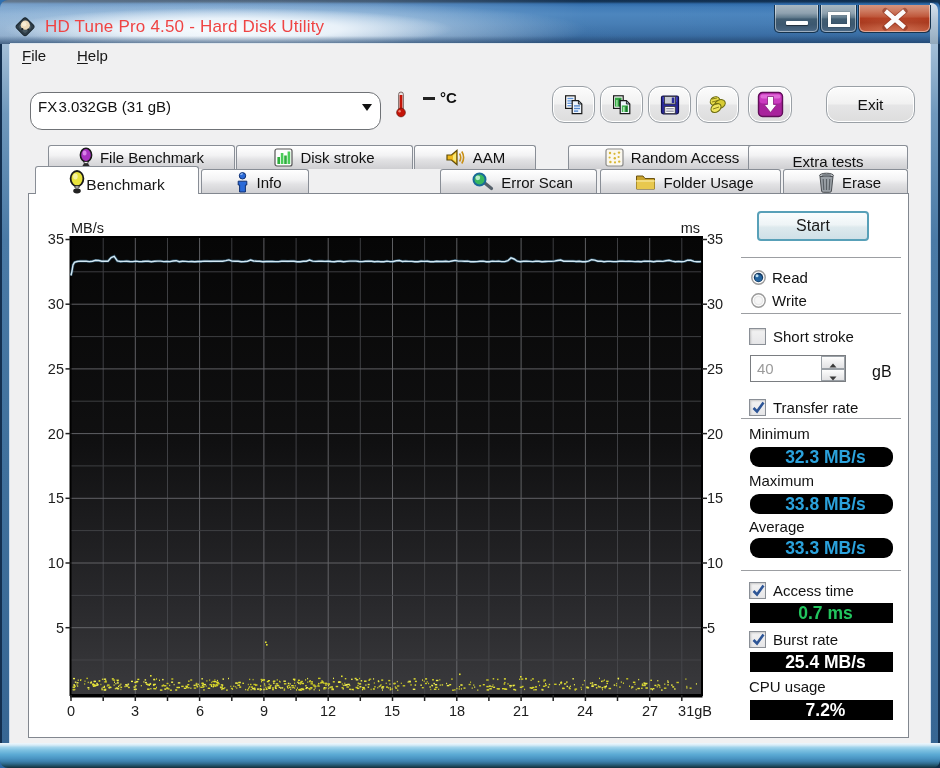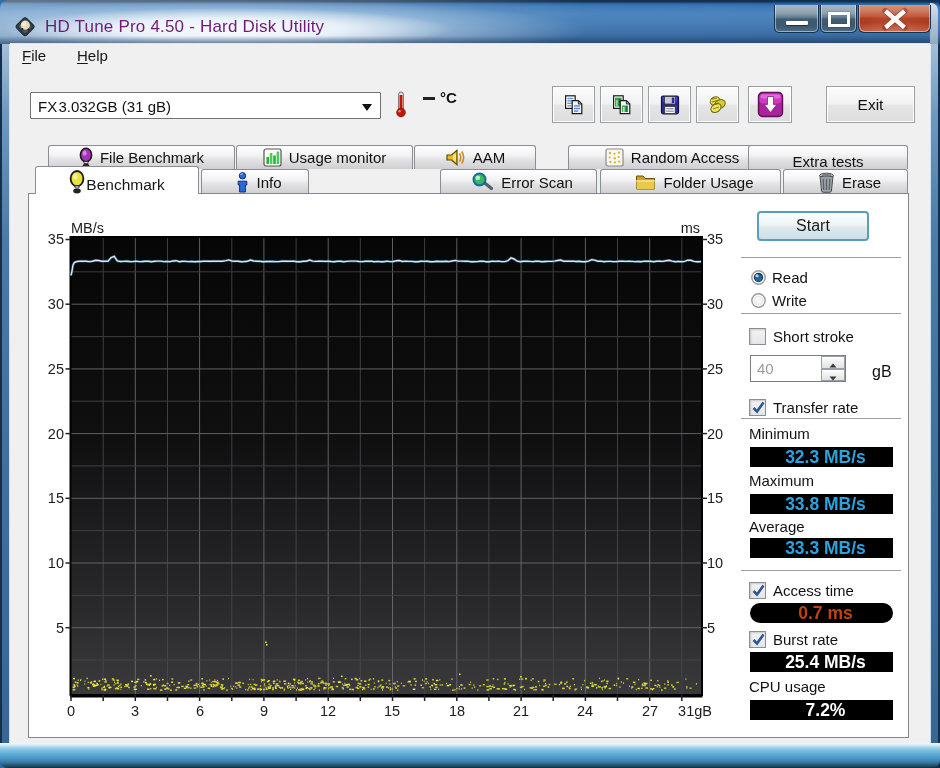--- a/index.html
+++ b/index.html
@@ -35,33 +35,33 @@
 #btnclose { left:858px; width:73px; border-radius:0 0 6px 6px;
  background:
   radial-gradient(ellipse 60px 16px at 36px 26px, rgba(255,190,160,0.35), rgba(255,120,80,0) 100%),
   linear-gradient(180deg, #d5947e 0%, #cd7a60 22%, #c05a3e 42%, #b03a1e 50%, #a22f14 66%, #ad3d20 84%, #b8482c 100%); }
 .capbtn::before { content:""; position:absolute; inset:0; border:1px solid rgba(255,255,255,0.45); border-top:none; border-radius:inherit; }
 #glyphmin { position:absolute; left:11px; top:16px; width:22px; height:4px; background:#fdfdfd; border-radius:1px; box-shadow:0 1px 1px rgba(0,0,0,0.5); }
 #glyphmax { position:absolute; left:7px; top:7px; width:22px; height:15px; border:3px solid #fdfdfd; box-shadow:0 0 1px rgba(0,0,0,0.6), inset 0 0 1px rgba(0,0,0,0.6); }
 
 
 #appicon { left:14px; top:16px; }
-#title { left:45px; top:17px; font-size:17px; color:#701a75; letter-spacing:0.2px; }
+#title { left:45px; top:17px; font-size:17px; color:#ef4444; letter-spacing:0.2px; }
 
 
 #client { left:10px; top:44px; width:920px; height:699px; background:#f0f0f1; }
 
 .menu { position:absolute; top:3px; font-size:15px; color:#161616; }
 .menu u { text-decoration-thickness:1px; text-underline-offset:2px; }
 
-#combo { position:absolute; left:20px; top:48px; width:351px; height:27px; background:#fff; border:1px solid #6f7276; border-radius:1px; }
+#combo { position:absolute; left:20px; top:48px; width:351px; height:38px; background:#fff; border:1px solid #6f7276; border-radius:12px; }
 #combo .txt { position:absolute; left:7px; top:5px; font-size:15px; color:#111; }
 #combo .arr { position:absolute; right:8px; top:11px; width:0; height:0; border-left:5.5px solid transparent; border-right:5.5px solid transparent; border-top:7px solid #111; }
 
-.tbtn { position:absolute; top:42px; height:37px; border:1px solid #9aa0a6; border-radius:0;
+.tbtn { position:absolute; top:42px; height:37px; border:1px solid #9aa0a6; border-radius:12px;
  background: linear-gradient(180deg, #fcfcfc 0%, #f1f1f1 48%, #e5e5e6 52%, #dddddd 100%);
  box-shadow: inset 0 0 0 1px #fff; display:flex; align-items:center; justify-content:center; }
 .tbtn svg { display:block; }
 #exitbtn { left:816px; width:89px; font-size:15.5px; color:#111; }
 
 #thermo { position:absolute; left:383px; top:46px; }
 #tempdash { position:absolute; left:413px; top:53px; width:12px; height:2.5px; background:#222; }
 #tempC { position:absolute; left:430px; top:45px; font-size:15px; font-weight:bold; color:#111; }
 
 
@@ -79,22 +79,22 @@
 #panel { position:absolute; left:18px; top:149px; width:881px; height:545px; background:#fff; border:1px solid #82878f; }
 
 
 #startbtn { position:absolute; left:747px; top:167px; width:112px; height:30px; border:2px solid #58a0b8; border-radius:4px;
  background: linear-gradient(180deg, #fafdfe 0%, #eef4f6 45%, #dde9ed 55%, #cfe0e7 100%);
  display:flex; align-items:center; justify-content:center; font-size:16px; color:#1a1a1a; }
 .sep { position:absolute; left:731px; width:160px; height:1px; background:#9c9ea2; }
 .rlabel { position:absolute; font-size:15px; color:#121212; }
 .vbox { position:absolute; left:740px; width:143px; height:20px; background:#000; color:#fff;
  display:flex; align-items:center; justify-content:center; font-size:17.5px; font-weight:bold; padding-left:8px; }
-.blue { color:#2ba2dc; }
-.yellow { color:#c2410c;border-radius:10px; }
+.blue { color:#2ba2dc;border-radius:9px; }
+.yellow { color:#22c55e; }
 
 
 #spin { position:absolute; left:740px; top:311px; width:96px; height:27px; background:#fff; border:1px solid #7a7d81; }
 #spin .num { position:absolute; left:6px; top:4px; font-size:15px; color:#9b9b9b; }
 #spin .btns { position:absolute; right:0px; top:0px; width:24px; height:25px; }
 #spin .sb { position:absolute; left:0; width:24px; height:12.5px; border:1px solid #9aa0a6; background:linear-gradient(180deg,#fdfdfd,#e2e2e4); }
 #gbl { position:absolute; left:862px; top:319px; font-size:16px; color:#111; }
 
 .chk { position:absolute; width:17px; height:17px; background:linear-gradient(180deg,#f3f3f3,#e6e6e8); border:1px solid #8a8f96; box-shadow: inset 1px 1px 2px rgba(0,0,0,0.18); }
 .chk svg { position:absolute; left:1px; top:0px; }
@@ -223,21 +223,21 @@
         <span>File Benchmark</span>
       </div>
     <div class="tab trow1" style="left:226px; width:177px;">
         <svg width="19" height="19" viewBox="0 0 19 19">
 <rect x="1" y="1" width="17" height="17" rx="2" fill="#fdfdfd" stroke="#555" stroke-width="1.2"></rect>
 <rect x="3.4" y="9" width="2.6" height="7" fill="#2fae3e"></rect>
 <rect x="6.8" y="5" width="2.6" height="11" fill="#49cc58"></rect>
 <rect x="10.2" y="7.5" width="2.6" height="8.5" fill="#2fae3e"></rect>
 <rect x="13.6" y="3.5" width="2.6" height="12.5" fill="#49cc58"></rect>
 </svg>
-        <span>Usage monitor</span>
+        <span>Disk stroke</span>
       </div>
     <div class="tab trow1" style="left:404px; width:122px;">
         <svg width="21" height="19" viewBox="0 0 21 19">
 <path d="M2 7 H6.5 L12 2.2 V16.8 L6.5 12 H2 Z" fill="#f0b81c" stroke="#5f4c08" stroke-width="1.2"></path>
 <path d="M8 7.5 L11 5 V14 L8 11.5" fill="#f6e878"></path>
 <path d="M14.5 5.5 Q17 9.5 14.5 13.5 M16.8 3.5 Q20.4 9.5 16.8 15.5" stroke="#c89018" stroke-width="1.6" fill="none"></path>
 </svg>
         <span>AAM</span>
       </div>
     <div class="tab trow1" style="left:558px; width:208px;">

